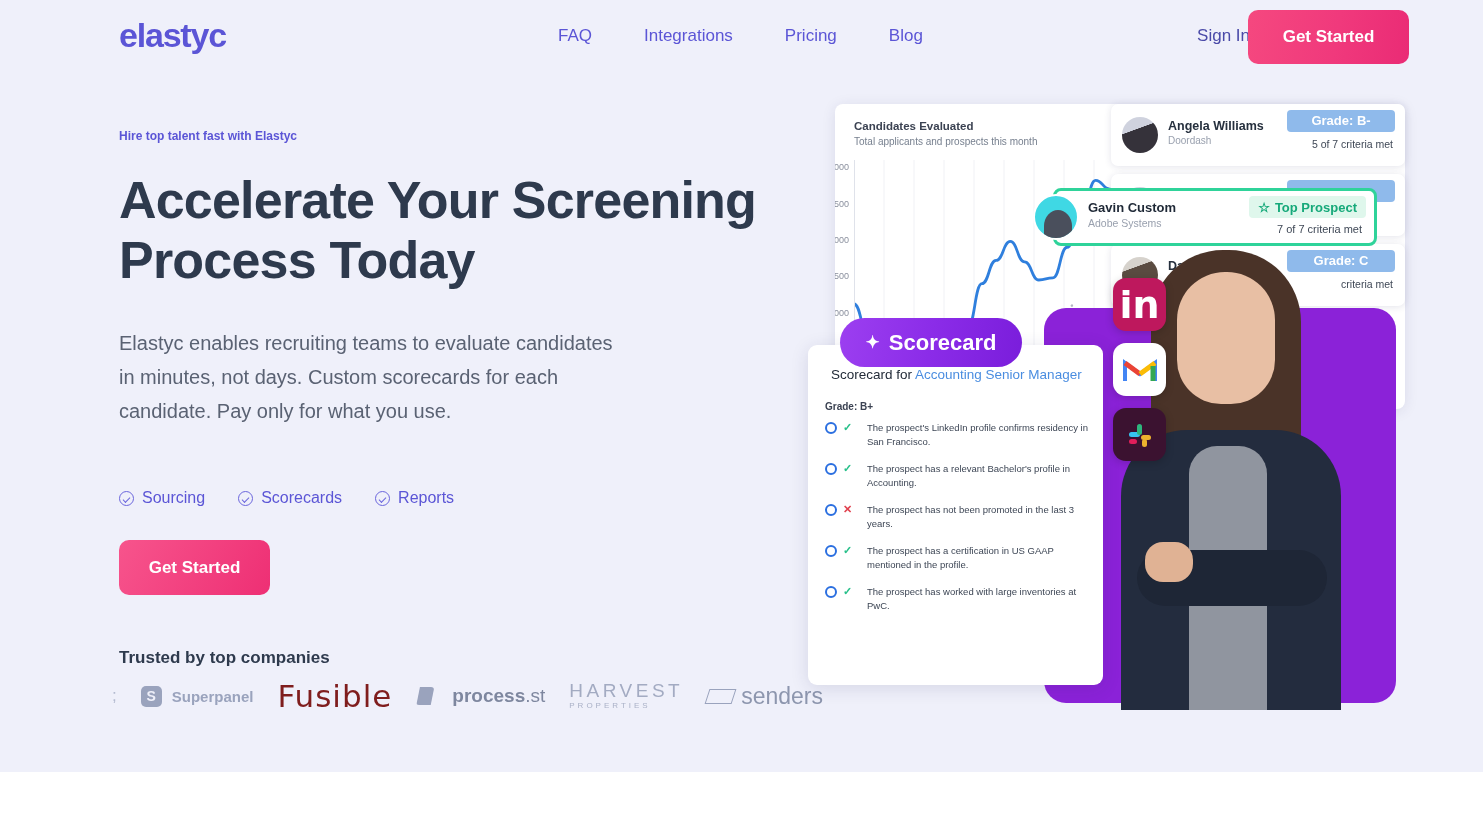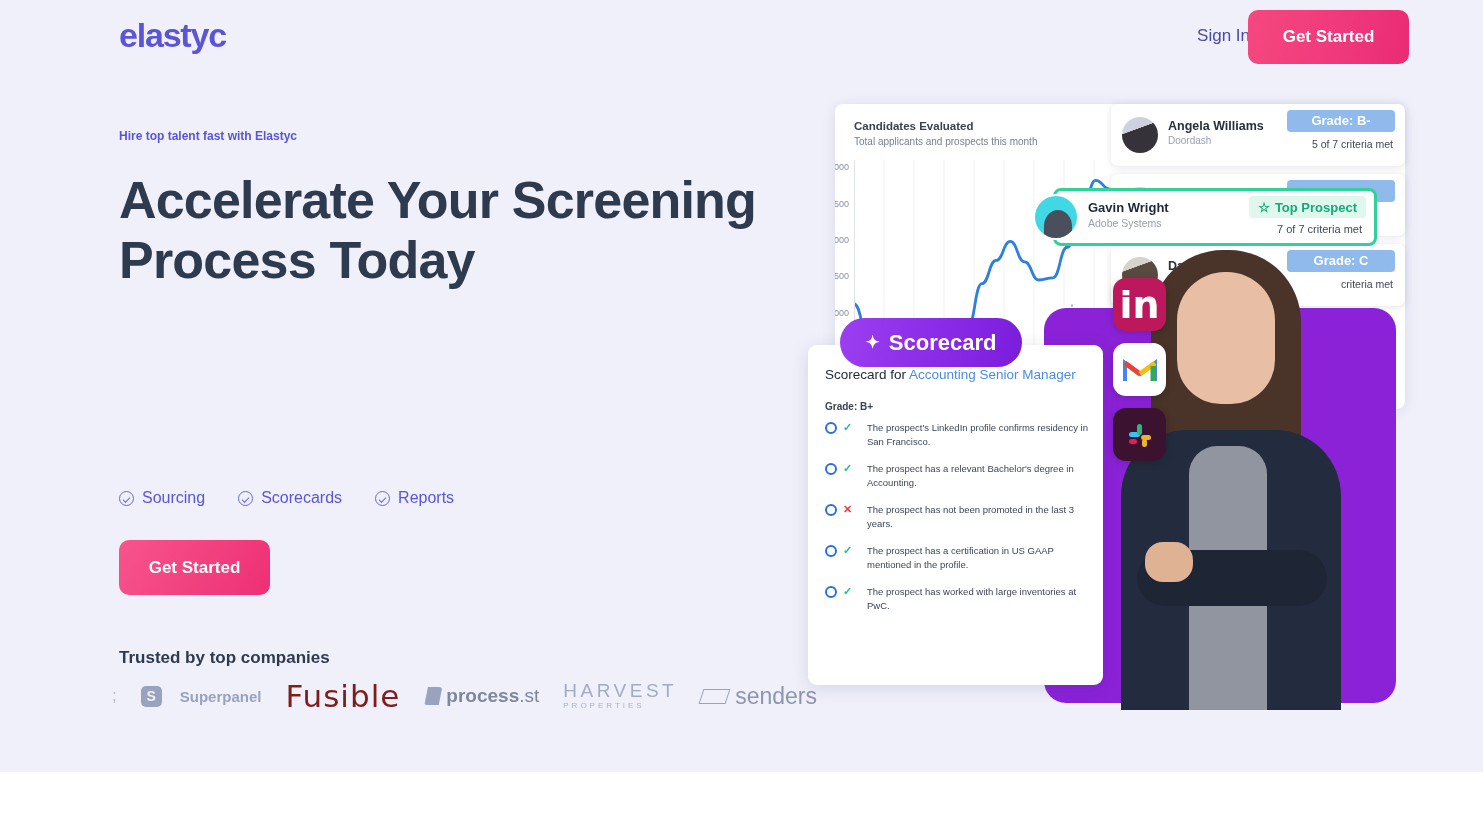--- a/index.html
+++ b/index.html
@@ -80,35 +80,35 @@
   .trusted-title {
     position: absolute; left: 119px; top: 648px;
     font-size: 17px; font-weight: bold; color: #2e3a4d;
   }
   .logo-row {
     position: absolute; left: 112px; top: 678px;
     display: flex; align-items: center; gap: 24px;
     color: #9aa3bd;
   }
   .logo-partial { font-size: 17px; color: #b4bbd0; }
-  .logo-superpanel { display: flex; align-items: center; gap: 18px; }
+  .logo-superpanel { display: flex; align-items: center; gap: 10px; }
   .sp-mark {
     width: 21px; height: 21px; border-radius: 5px; background: #9aa3bd;
     position: relative;
   }
   .sp-mark::after {
     content: "S"; position: absolute; inset: 0; color: #eff0fa;
     font-size: 14px; font-weight: bold; text-align: center; line-height: 21px;
   }
   .logo-sp-text { font-size: 15px; font-weight: bold; color: #9aa3bd; }
   .logo-fusible {
     font-size: 31px; color: #7f1d1d; letter-spacing: 1px;
     font-family: "DejaVu Sans", sans-serif;
   }
-  .logo-process { display: flex; align-items: center; gap: 4px; }
+  .logo-process { display: flex; align-items: center; gap: 18px; }
   .proc-mark {
     width: 18px; height: 18px; background: #9aa3bd; flex: none;
     clip-path: polygon(20% 0%, 100% 0%, 80% 100%, 0% 100%);
     border-radius: 3px;
   }
   .proc-text { font-size: 19px; font-weight: bold; color: #7e879f; }
   .proc-text .st { font-weight: normal; }
   .logo-harvest { text-align: left; line-height: 1.1; }
   .hv-1 { font-size: 19px; letter-spacing: 3.5px; color: #a3abc2; }
   .hv-2 { font-size: 8px; letter-spacing: 3px; color: #aab1c7; }
@@ -189,21 +189,21 @@
     display: flex; align-items: center; justify-content: center; gap: 9px;
     color: #fff; font-size: 22px; font-weight: bold;
   }
   .sparkle { font-size: 17px; }
 
   .scorecard-panel {
     position: absolute; left: 0px; top: 245px; width: 295px; height: 340px;
     background: #fff; border-radius: 9px;
     box-shadow: 0 3px 18px rgba(40,40,90,.13); z-index: 6;
   }
-  .sc-head { position: absolute; left: 17px; top: 22px; font-size: 13.5px; color: #222b38; }
+  .sc-head { position: absolute; left: 23px; top: 22px; font-size: 13.5px; color: #222b38; }
   .sc-role { color: #4a8de0; }
   .sc-grade { position: absolute; left: 17px; top: 56px; font-size: 10px; font-weight: bold; color: #3b4252; }
   .sc-list { position: absolute; left: 17px; top: 76px; width: 268px; }
   .sc-item { position: relative; min-height: 30px; margin-bottom: 11px; padding-left: 26px; }
   .sc-bullet {
     position: absolute; left: 0; top: 1px; width: 12px; height: 12px;
     border-radius: 50%; border: 2px solid #2b6fe0;
   }
   .sc-mark { position: absolute; left: 18px; top: 0px; font-size: 11px; font-weight: bold; }
   .sc-mark.yes { color: #28c08a; }
@@ -253,26 +253,33 @@
   .ic-gmail { background: #fff; }
   .ic-slack { background: #3b1230; }
 </style>
 </head>
 <body>
 
 <div class="hero-section">
 
   <div class="nav">
     <div class="logo">elastyc</div>
+    <div class="nav-links">
+      <a class="nav-link">FAQ</a>
+      <a class="nav-link">Integrations</a>
+      <a class="nav-link">Pricing</a>
+      <a class="nav-link">Blog</a>
+    </div>
     <a class="sign-in">Sign In</a>
     <button class="nav-cta">Get Started</button>
   </div>
 
   <div class="eyebrow">Hire top talent fast with Elastyc</div>
   <h1 class="headline">Accelerate Your Screening Process Today</h1>
+  <p class="subcopy">Elastyc enables recruiting teams to evaluate candidates in minutes, not days. Custom scorecards for each candidate. Pay only for what you use.</p>
 
   <div class="features">
     <div class="feature">
       <span class="check-circle"></span>
       <span class="feature-label">Sourcing</span>
     </div>
     <div class="feature">
       <span class="check-circle"></span>
       <span class="feature-label">Scorecards</span>
     </div>
@@ -355,21 +362,21 @@
         <div class="cand-avatar a3"></div>
         <div class="cand-name">David Collins</div>
         <div class="cand-company">Coinbase</div>
         <div class="grade-pill">Grade: C</div>
         <div class="cand-criteria">criteria met</div>
       </div>
     </div>
 
     <div class="highlight-card">
       <div class="hl-avatar"></div>
-      <div class="hl-name">Gavin Wright</div>
+      <div class="hl-name">Gavin Custom</div>
       <div class="hl-company">Adobe Systems</div>
       <div class="top-prospect">
         <span>☆</span>
         <span>Top Prospect</span>
       </div>
       <div class="hl-criteria">7 of 7 criteria met</div>
     </div>
 
     <div class="purple-panel"></div>
 
@@ -417,21 +424,21 @@
       <div class="sc-grade">Grade: B+</div>
       <div class="sc-list" id="sc-list">
           <div class="sc-item">
             <span class="sc-bullet"></span>
             <span class="sc-mark yes">✓</span>
             <div class="sc-text">The prospect's LinkedIn profile confirms residency in San Francisco.</div>
           </div>
           <div class="sc-item">
             <span class="sc-bullet"></span>
             <span class="sc-mark yes">✓</span>
-            <div class="sc-text">The prospect has a relevant Bachelor's degree in Accounting.</div>
+            <div class="sc-text">The prospect has a relevant Bachelor's profile in Accounting.</div>
           </div>
           <div class="sc-item">
             <span class="sc-bullet"></span>
             <span class="sc-mark no">✕</span>
             <div class="sc-text">The prospect has not been promoted in the last 3 years.</div>
           </div>
           <div class="sc-item">
             <span class="sc-bullet"></span>
             <span class="sc-mark yes">✓</span>
             <div class="sc-text">The prospect has a certification in US GAAP mentioned in the profile.</div>

